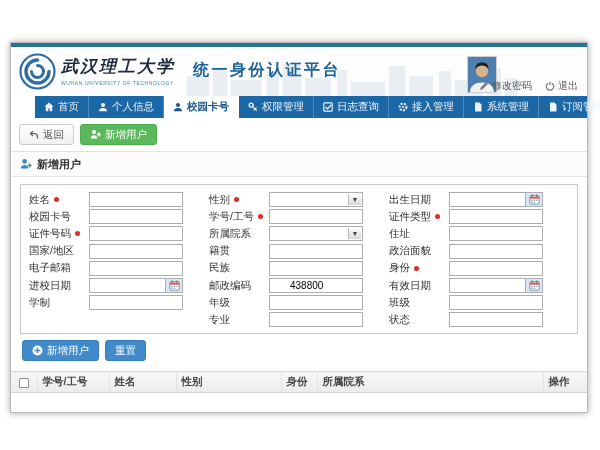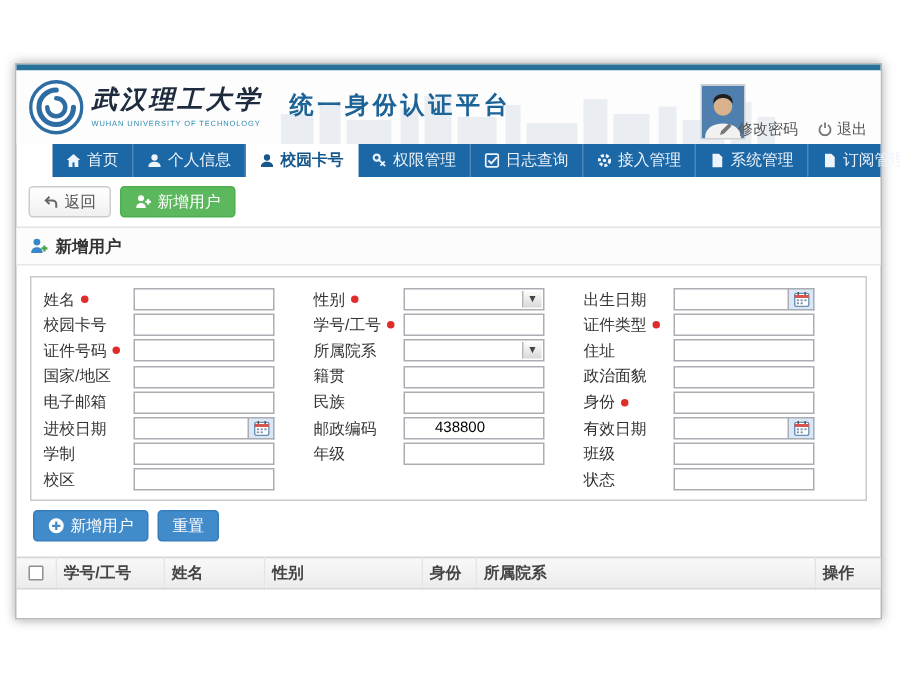--- a/index.html
+++ b/index.html
@@ -323,24 +323,20 @@
                     <rect x="4.7" y="7.6" width="1.5" height="1.2"></rect>
                   </g>
                 </svg>
               </span>
             </span>
           </div>
           <div class="frow">
             <span class="flabel">学制<i class="req" style="visibility:hidden"></i></span>
             <input class="txt" value="" style="">
           </div>
-          <div class="frow">
-            <span class="flabel">校区<i class="req" style="visibility:hidden"></i></span>
-            <input class="txt" value="" style="">
-          </div>
         </div>
       <div class="form-col">
           <div class="frow">
             <span class="flabel">性别<i class="req" style="visibility:visible"></i></span>
             <span class="sel">
               <span class="sel-arrow">▼</span>
             </span>
           </div>
           <div class="frow">
             <span class="flabel">学号/工号<i class="req" style="visibility:visible"></i></span>
@@ -359,20 +355,24 @@
           <div class="frow">
             <span class="flabel">民族<i class="req" style="visibility:hidden"></i></span>
             <input class="txt" value="" style="">
           </div>
           <div class="frow">
             <span class="flabel">邮政编码<i class="req" style="visibility:hidden"></i></span>
             <input class="txt" value="438800" style="">
           </div>
           <div class="frow">
             <span class="flabel">年级<i class="req" style="visibility:hidden"></i></span>
+            <input class="txt" value="" style="">
+          </div>
+          <div class="frow">
+            <span class="flabel">专业<i class="req" style="visibility:hidden"></i></span>
             <input class="txt" value="" style="">
           </div>
         </div>
       <div class="form-col">
           <div class="frow">
             <span class="flabel">出生日期<i class="req" style="visibility:hidden"></i></span>
             <span class="date-wrap">
               <input class="txt" value="" style="">
               <span class="cal-btn">
                 <svg width="11" height="11" viewBox="0 0 11 11">

